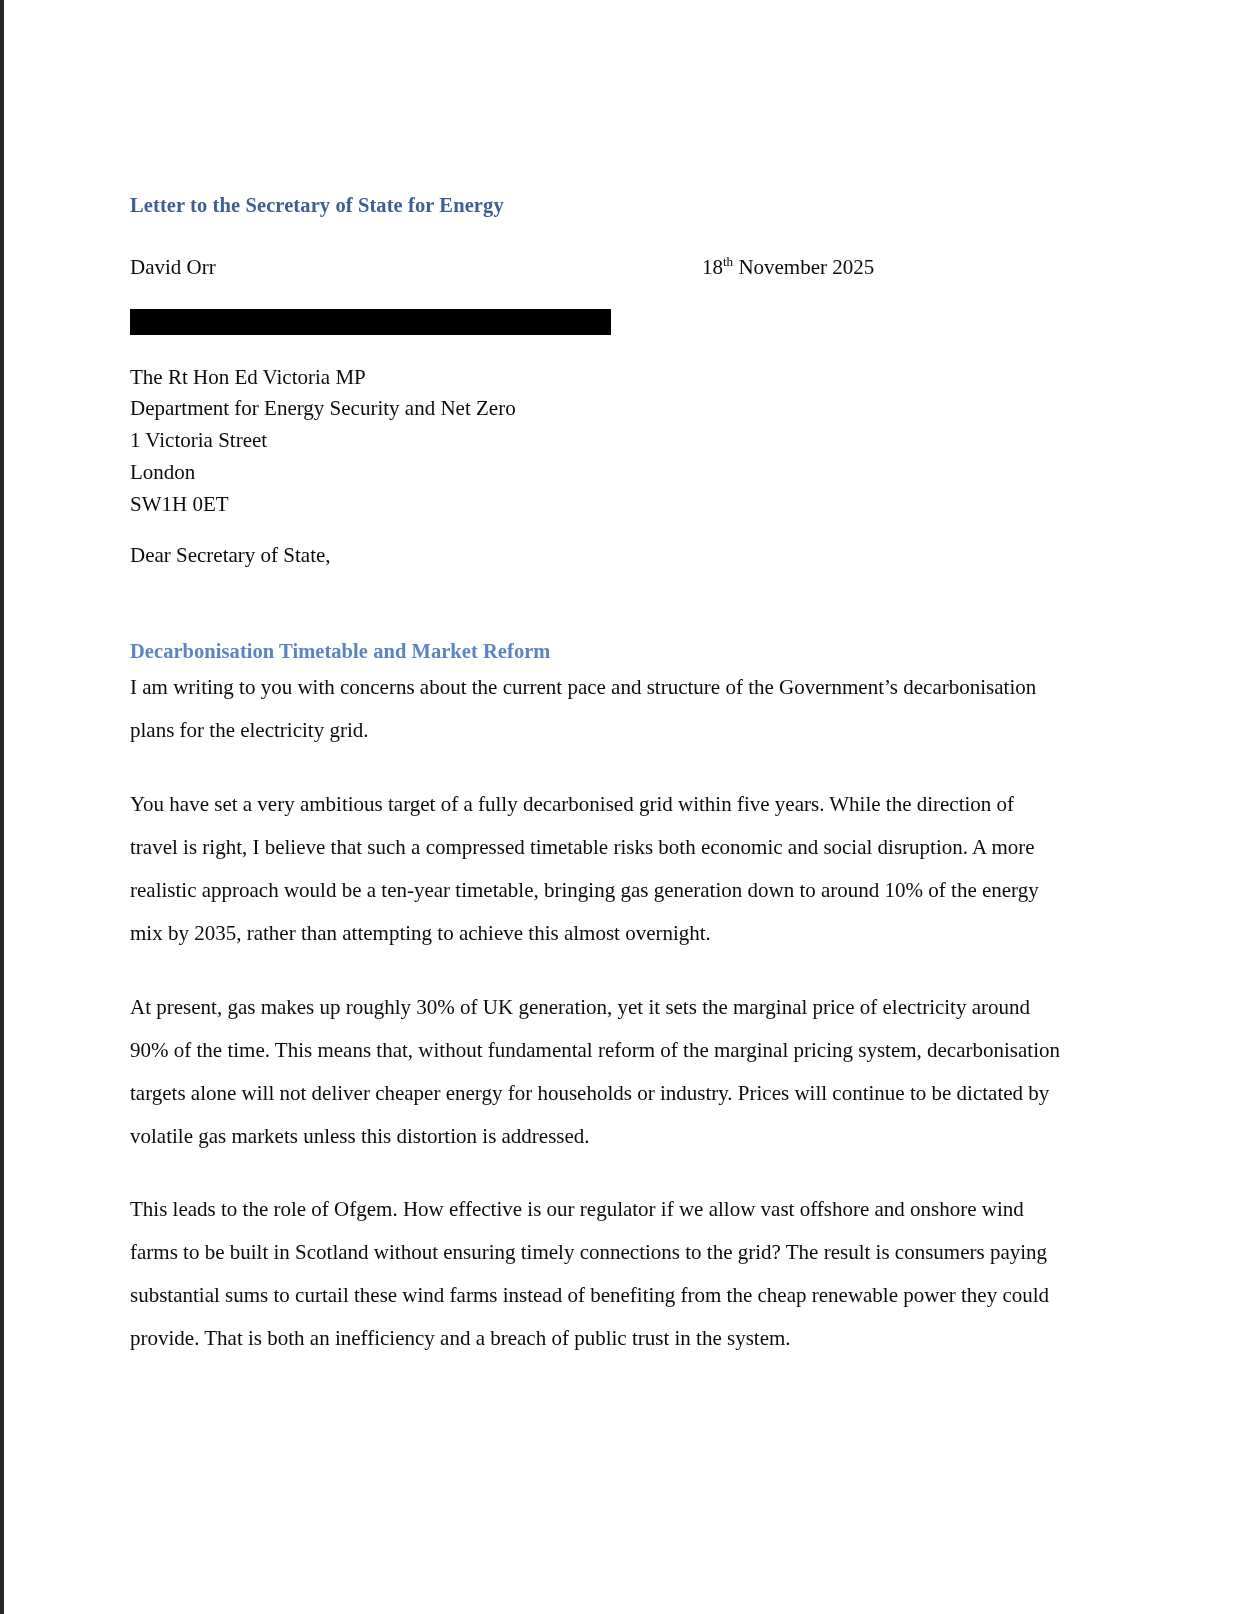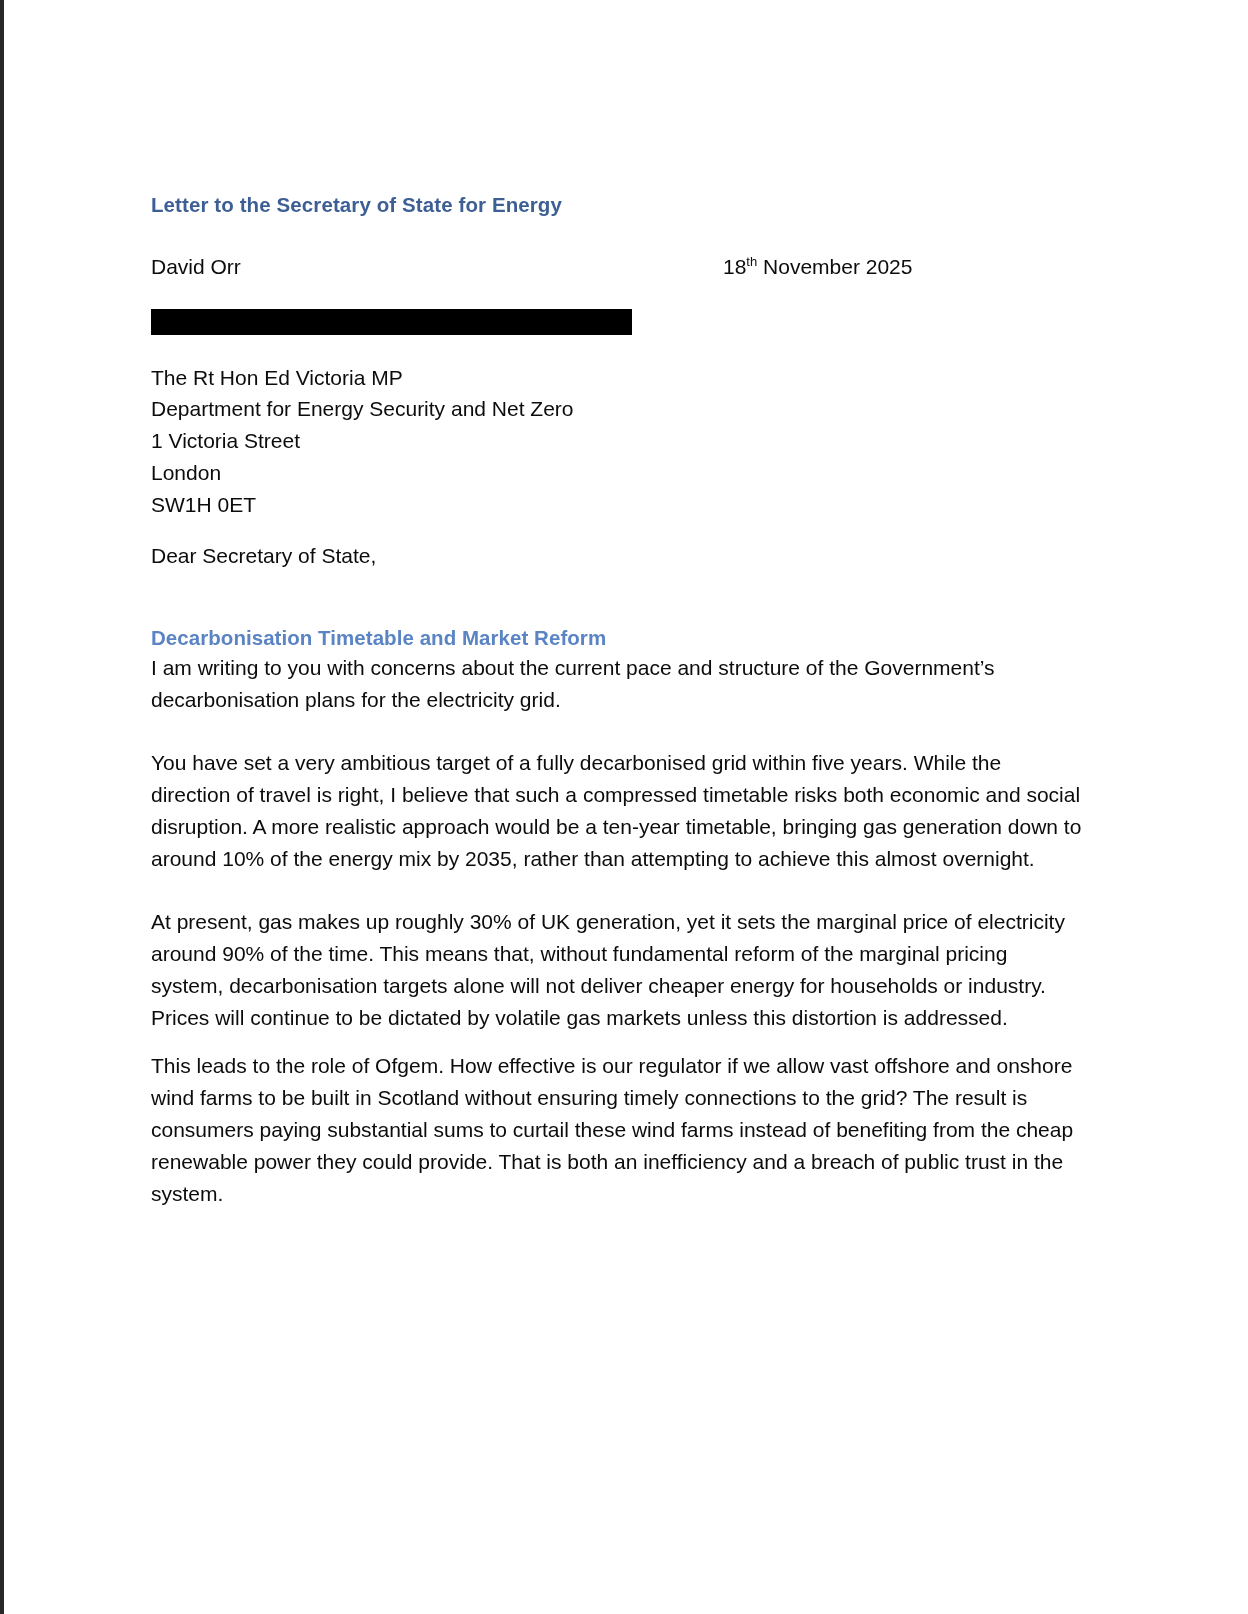--- a/index.html
+++ b/index.html
@@ -28,23 +28,24 @@
     position: absolute;
     left: 0;
     top: 0;
     width: 4px;
     height: 100%;
     background: #262829;
   }
 
   .content {
     position: absolute;
-    left: 151px;
+    left: 130px;
     top: 0;
     width: 940px;
+    font-family: Liberation Serif, serif;
   }
 
   .doc-title {
     color: #3d5f94;
     font-size: 20.5px;
     font-weight: bold;
     letter-spacing: 0.1px;
     margin: 0;
     padding-top: 193px;
     line-height: 1.2;
@@ -100,21 +101,21 @@
   }
 
   .salutation {
     margin-top: 21px;
     font-size: 21px;
     color: #0c0c0c;
     line-height: 1.3;
   }
 
   .section {
-    margin-top: 0;
+    margin-top: 14px;
   }
 
   .section-spacer-lg {
     height: 54px;
   }
 
   .section-spacer-sm {
     height: 16px;
   }
 
@@ -123,21 +124,21 @@
     font-size: 20.5px;
     font-weight: bold;
     line-height: 1.42;
     margin: 0;
     letter-spacing: 0.05px;
   }
 
   .body-para {
     font-size: 21px;
     color: #0c0c0c;
-    line-height: 32px;
+    line-height: 43px;
     margin: 0;
     max-width: 932px;
     text-align: left;
   }
 
   .para-gap {
     height: 31px;
   }
 </style>
 </head>

